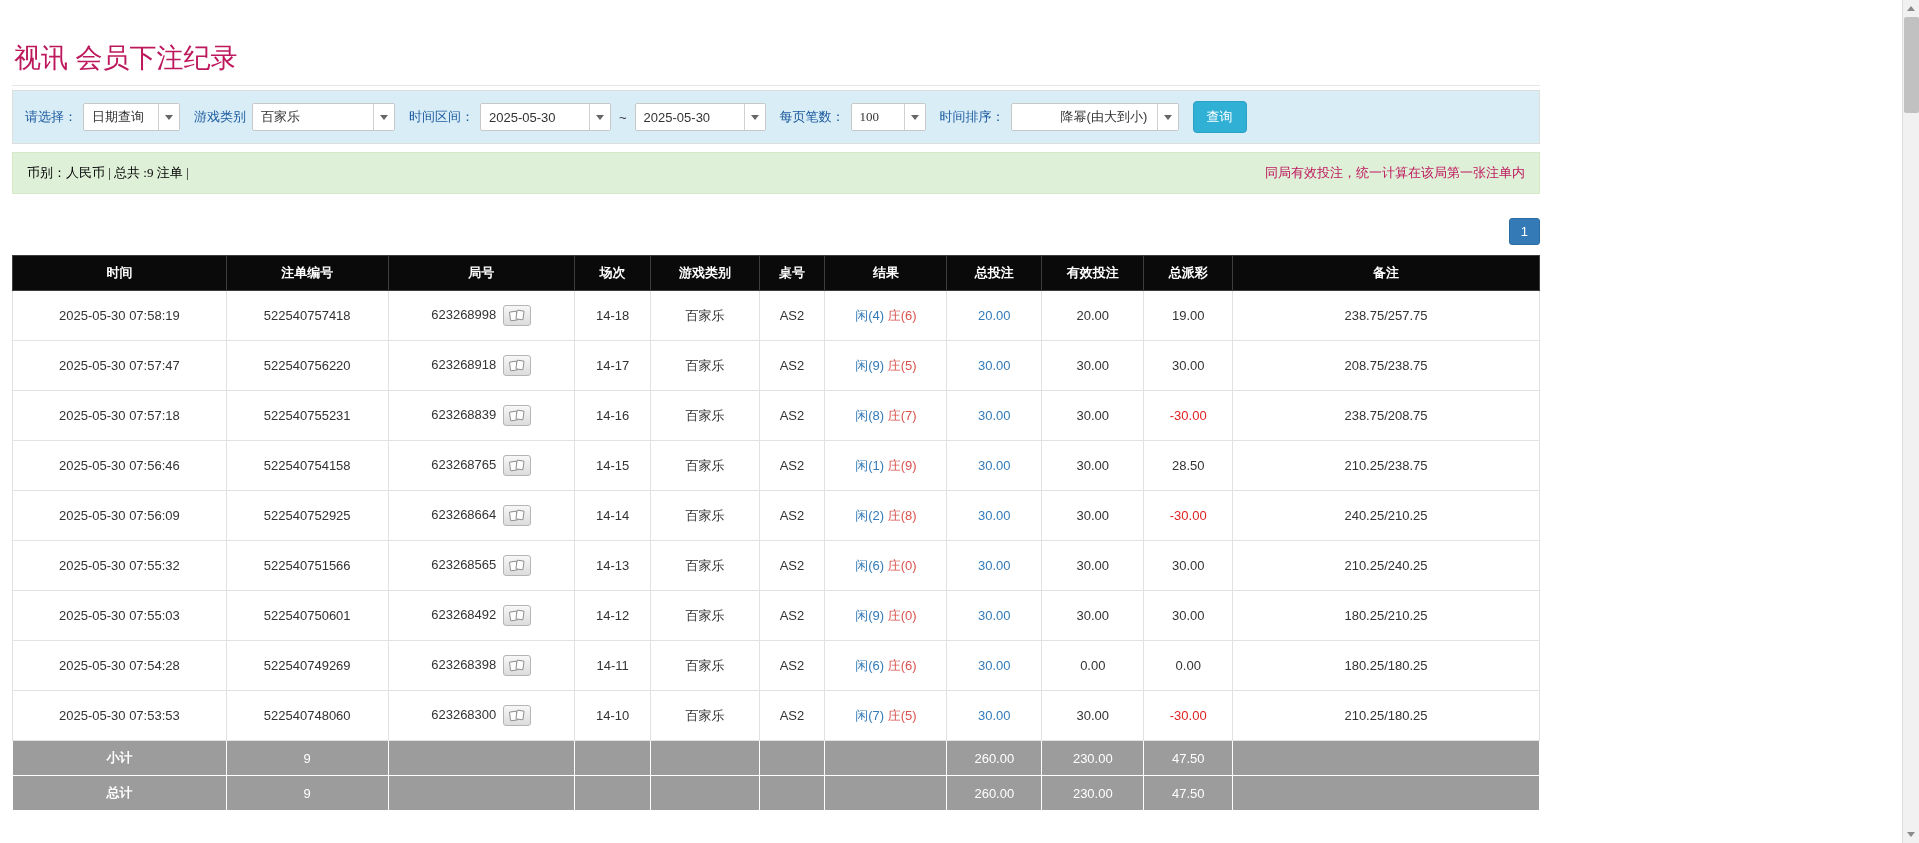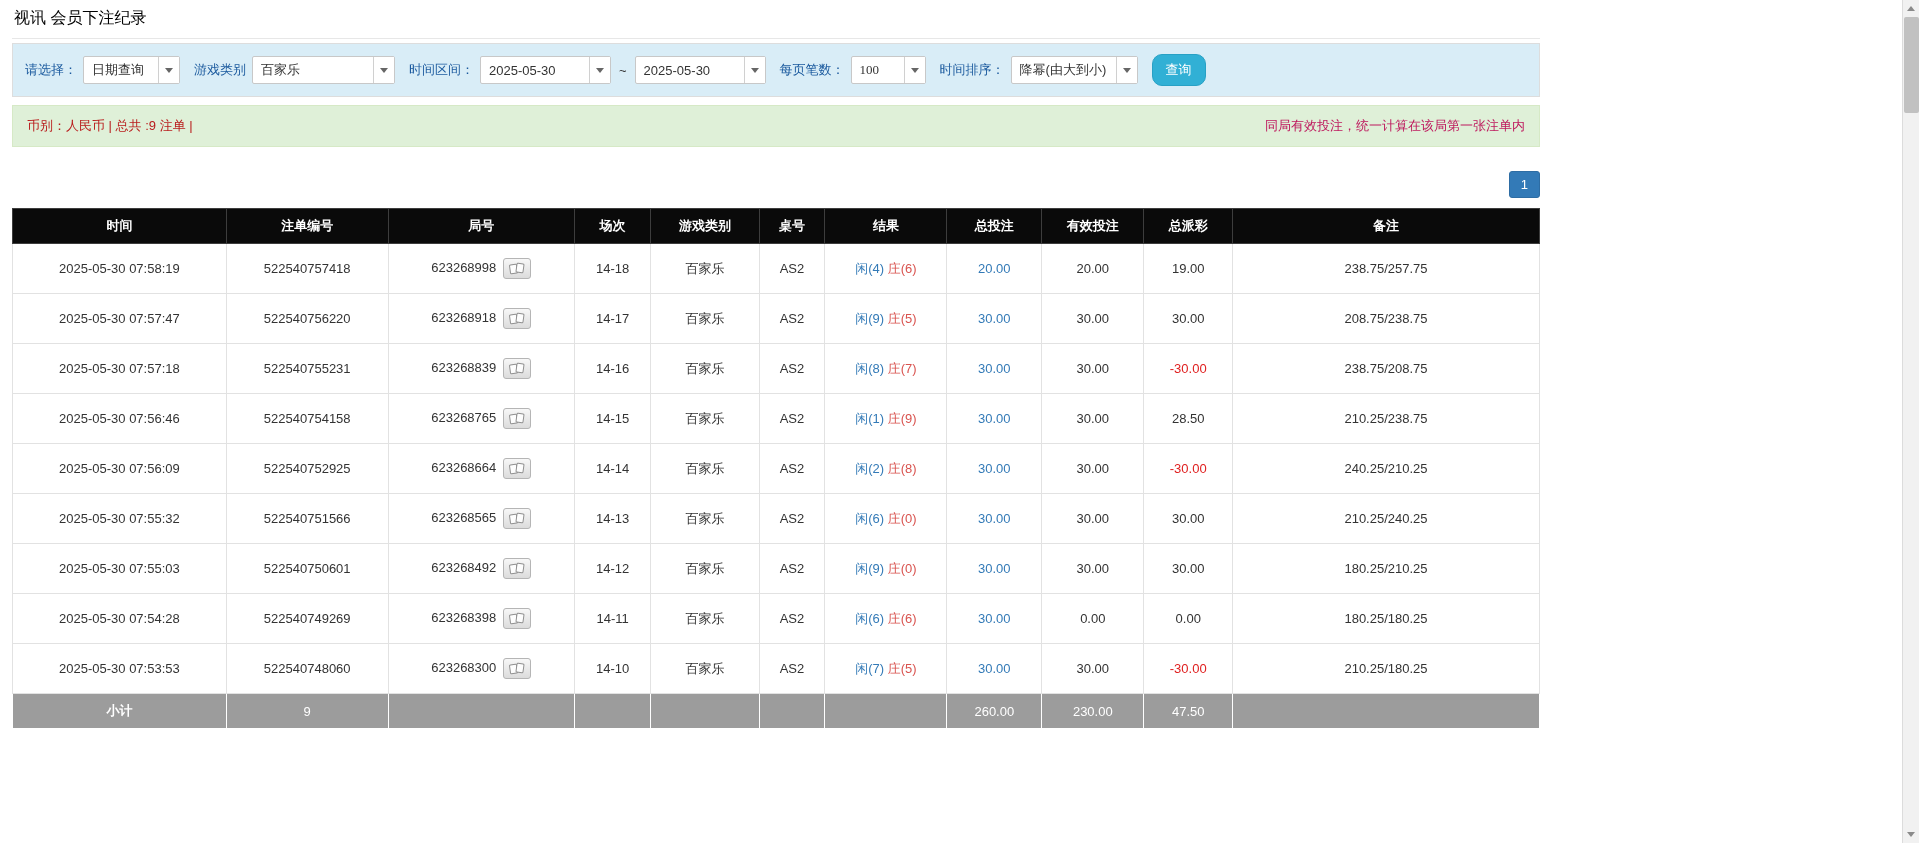--- a/index.html
+++ b/index.html
@@ -7,21 +7,21 @@
   body {
     font-family: "Liberation Sans", "DejaVu Sans", sans-serif;
     width: 1919px; height: 843px;
     position: relative; overflow: hidden;
     font-size: 13px; color: #333;
   }
   .page { width: 1528px; margin-left: 12px; }
 
   
   .page-header { padding: 8px 2px 9px 2px; border-bottom: 1px solid #e7e7e7; }
-  .page-title { font-size: 16px; font-weight: normal; color: #000000; }
+  .page-title { font-size: 27px; font-weight: normal; color: #be185d; margin-top: 32px; }
 
   
   .filter-outer { margin-top: 4px; border: 1px solid #ddd; background: #fff; }
   .filter-bar {
     background: #d9edf7; padding: 10px 12px;
     display: flex; align-items: center; gap: 6px; flex-wrap: nowrap;
   }
   .f-label { color: #1b5a9e; margin-left: 8px; white-space: nowrap; }
   .f-label:first-child { margin-left: 0; }
   .combo {
@@ -34,34 +34,34 @@
     align-items: center; justify-content: center; background: #fff; cursor: pointer;
   }
   .caret {
     width: 0; height: 0; border-left: 4px solid transparent;
     border-right: 4px solid transparent; border-top: 5px solid #666;
   }
   .w-select .val { min-width: 74px; }
   .w-game .val   { min-width: 120px; }
   .w-date .val   { min-width: 108px; }
   .w-size .val   { min-width: 52px; font-family: Liberation Serif, serif; }
-  .w-sort .val   { min-width: 104px; }
+  .w-sort .val   { min-width: 104px; margin-left: 41px; }
   .tilde { color: #333; padding: 0 2px; }
   .search-btn {
     margin-left: 8px; background: #31b0d5; border: 1px solid #28a1c5; color: #fff;
-    font-size: 13px; padding: 6px 13px; border-radius: 10px; cursor: pointer;
+    font-size: 13px; padding: 6px 13px; border-radius: 4px; cursor: pointer;
     font-family: inherit;
   }
 
   
   .info-bar {
     margin-top: 8px; background: #dff0d8; border: 1px solid #d6e9c6;
     padding: 11px 14px; display: flex; justify-content: space-between; align-items: center;
   }
-  .info-left { color: #b91c1c; }
+  .info-left { color: #000000; font-family: Liberation Serif, serif; }
   .info-right { color: #be185d; }
 
   
   .pager { text-align: right; margin: 24px 0 10px 0; }
   .page-btn {
     background: #337ab7; border: 1px solid #2e6da4; color: #fff;
     padding: 5px 11px; font-size: 13px; border-radius: 3px; cursor: pointer;
     font-family: inherit;
   }
 
@@ -419,20 +419,33 @@
         <td></td>
           <td></td>
         <td></td>
           <td></td>
         <td></td>
         <td>260.00</td>
         <td>230.00</td>
         <td>47.50</td>
         <td></td>
       </tr>
+      <tr>
+        <td class="lbl">总计</td>
+        <td>9</td>
+        <td></td>
+          <td></td>
+        <td></td>
+          <td></td>
+        <td></td>
+        <td>260.00</td>
+        <td>230.00</td>
+        <td>47.50</td>
+        <td></td>
+      </tr>
     </tfoot>
   </table>
 
 </div>
 
 <div class="scrollbar">
   <div class="sb-btn">
       <span class="tri-up"></span>
     </div>
   <div class="sb-thumb"></div>

